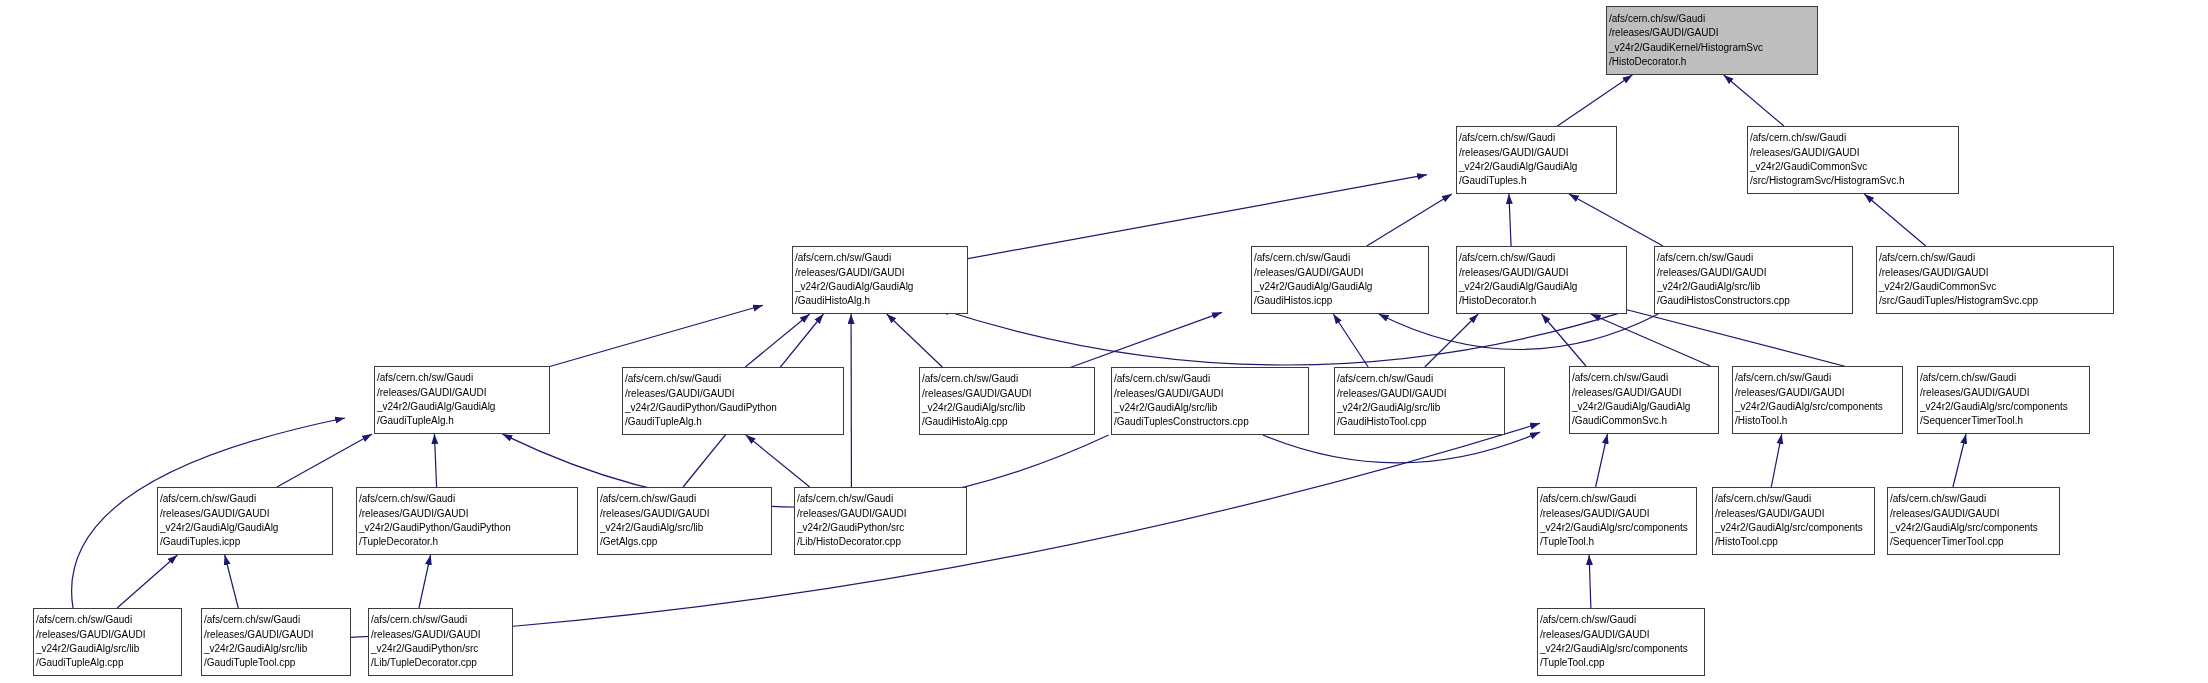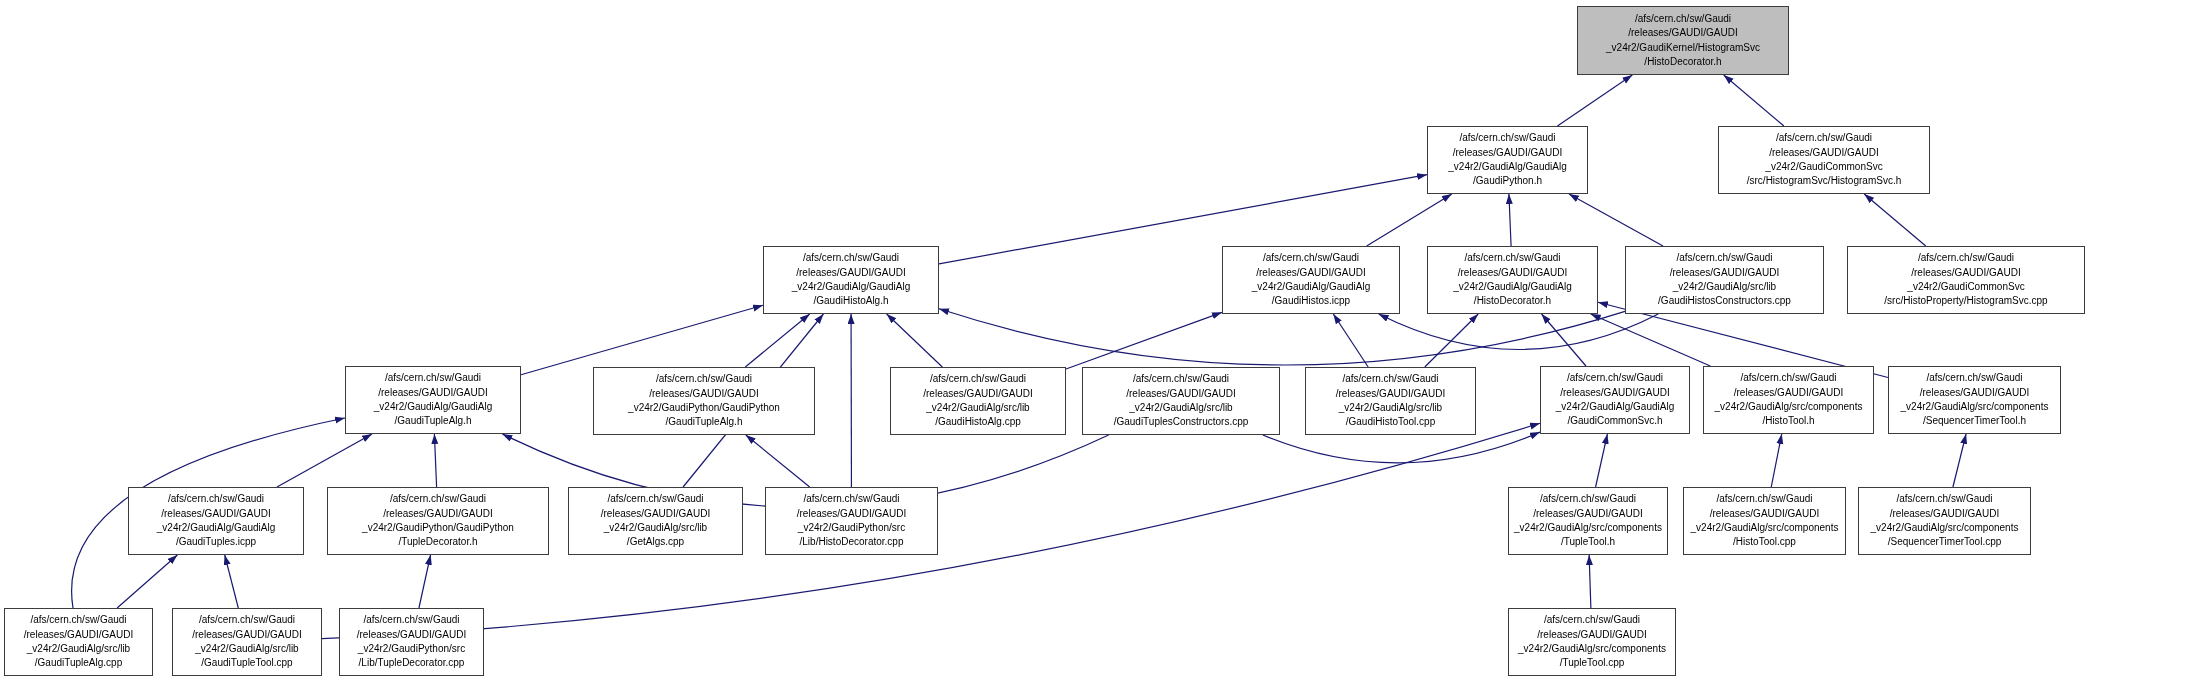--- a/index.html
+++ b/index.html
@@ -4,23 +4,23 @@
 <style>
   html, body { margin:0; padding:0; background:#ffffff; }
   #canvas {
     position:relative; width:2208px; height:683px; background:#ffffff;
     font-family:"Liberation Sans", sans-serif; overflow:hidden;
   }
   #edge-layer { position:absolute; left:0; top:0; z-index:1; }
   .node {
     position:absolute; box-sizing:border-box; z-index:2;
     border:1px solid #3c3c3c; background:#ffffff; color:#000000;
-    font-size:10px; line-height:14.4px; text-align:center;
+    font-size:10px; line-height:14.4px; text-align:left;
     display:flex; flex-direction:column; justify-content:center;
-    padding:1px 2px; cursor:pointer;
+    padding:1px 2px; cursor:pointer;margin-left:29px;
   }
   .node.highlight { background:#bebebe; }
   .node .ln { white-space:nowrap; }
 </style>
 </head>
 <body>
 
 <div id="canvas" style="background: rgb(255, 255, 255);">
     <svg id="edge-layer" width="2208" height="683" viewBox="0 0 2208 683">
       <defs>
@@ -66,21 +66,21 @@
     <div class="node highlight" title="/afs/cern.ch/sw/Gaudi/releases/GAUDI/GAUDI_v24r2/GaudiKernel/GaudiKernel/HistoProperty.h" style="left: 1577px; top: 6px; width: 212px; height: 69px; border-color: rgb(60, 60, 60); background: rgb(190, 190, 190);">
       <div class="ln">/afs/cern.ch/sw/Gaudi</div>
       <div class="ln">/releases/GAUDI/GAUDI</div>
       <div class="ln">_v24r2/GaudiKernel/HistogramSvc</div>
       <div class="ln">/HistoDecorator.h</div>
     </div>
     <div class="node" title="/afs/cern.ch/sw/Gaudi/releases/GAUDI/GAUDI_v24r2/GaudiAlg/GaudiAlg/GaudiHistos.h" style="left: 1427px; top: 126px; width: 161px; height: 68px; border-color: rgb(60, 60, 60); background: rgb(255, 255, 255);">
       <div class="ln">/afs/cern.ch/sw/Gaudi</div>
       <div class="ln">/releases/GAUDI/GAUDI</div>
       <div class="ln">_v24r2/GaudiAlg/GaudiAlg</div>
-      <div class="ln">/GaudiPython.h</div>
+      <div class="ln">/GaudiTuples.h</div>
     </div>
     <div class="node" title="/afs/cern.ch/sw/Gaudi/releases/GAUDI/GAUDI_v24r2/GaudiCommonSvc/src/HistogramSvc/HistogramSvc.h" style="left: 1718px; top: 126px; width: 212px; height: 68px; border-color: rgb(60, 60, 60); background: rgb(255, 255, 255);">
       <div class="ln">/afs/cern.ch/sw/Gaudi</div>
       <div class="ln">/releases/GAUDI/GAUDI</div>
       <div class="ln">_v24r2/GaudiCommonSvc</div>
       <div class="ln">/src/HistogramSvc/HistogramSvc.h</div>
     </div>
     <div class="node" title="/afs/cern.ch/sw/Gaudi/releases/GAUDI/GAUDI_v24r2/GaudiAlg/GaudiAlg/GaudiHistoAlg.h" style="left: 763px; top: 246px; width: 176px; height: 68px; border-color: rgb(60, 60, 60); background: rgb(255, 255, 255);">
       <div class="ln">/afs/cern.ch/sw/Gaudi</div>
       <div class="ln">/releases/GAUDI/GAUDI</div>
@@ -102,21 +102,21 @@
     <div class="node" title="/afs/cern.ch/sw/Gaudi/releases/GAUDI/GAUDI_v24r2/GaudiAlg/src/lib/GaudiHistosConstructors.cpp" style="left: 1625px; top: 246px; width: 199px; height: 68px; border-color: rgb(60, 60, 60); background: rgb(255, 255, 255);">
       <div class="ln">/afs/cern.ch/sw/Gaudi</div>
       <div class="ln">/releases/GAUDI/GAUDI</div>
       <div class="ln">_v24r2/GaudiAlg/src/lib</div>
       <div class="ln">/GaudiHistosConstructors.cpp</div>
     </div>
     <div class="node" title="/afs/cern.ch/sw/Gaudi/releases/GAUDI/GAUDI_v24r2/GaudiCommonSvc/src/HistogramSvc/HistogramSvc.cpp" style="left: 1847px; top: 246px; width: 238px; height: 68px; border-color: rgb(60, 60, 60); background: rgb(255, 255, 255);">
       <div class="ln">/afs/cern.ch/sw/Gaudi</div>
       <div class="ln">/releases/GAUDI/GAUDI</div>
       <div class="ln">_v24r2/GaudiCommonSvc</div>
-      <div class="ln">/src/HistoProperty/HistogramSvc.cpp</div>
+      <div class="ln">/src/GaudiTuples/HistogramSvc.cpp</div>
     </div>
     <div class="node" title="/afs/cern.ch/sw/Gaudi/releases/GAUDI/GAUDI_v24r2/GaudiAlg/GaudiAlg/GaudiTupleAlg.h" style="left: 345px; top: 366px; width: 176px; height: 68px; border-color: rgb(60, 60, 60); background: rgb(255, 255, 255);">
       <div class="ln">/afs/cern.ch/sw/Gaudi</div>
       <div class="ln">/releases/GAUDI/GAUDI</div>
       <div class="ln">_v24r2/GaudiAlg/GaudiAlg</div>
       <div class="ln">/GaudiTupleAlg.h</div>
     </div>
     <div class="node" title="/afs/cern.ch/sw/Gaudi/releases/GAUDI/GAUDI_v24r2/GaudiPython/GaudiPython/HistoDecorator.h" style="left: 593px; top: 367px; width: 222px; height: 68px; border-color: rgb(60, 60, 60); background: rgb(255, 255, 255);">
       <div class="ln">/afs/cern.ch/sw/Gaudi</div>
       <div class="ln">/releases/GAUDI/GAUDI</div>

